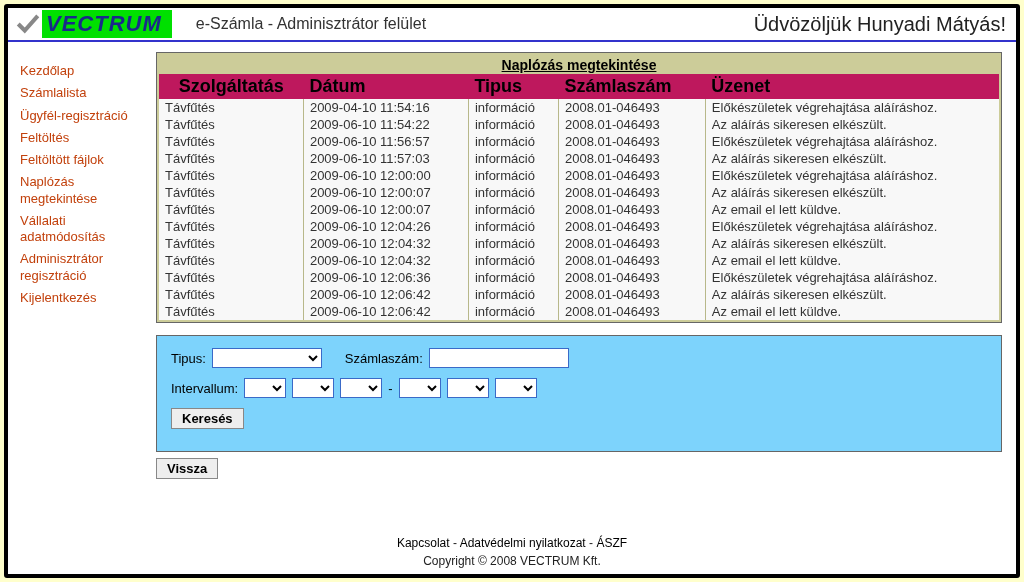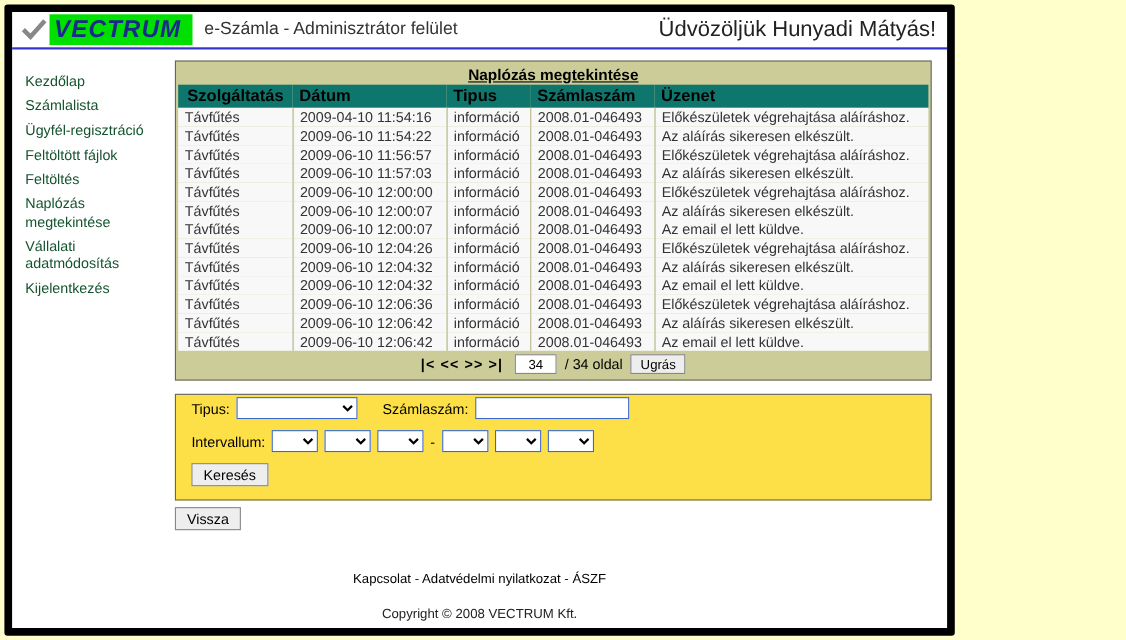--- a/index.html
+++ b/index.html
@@ -4,23 +4,23 @@
 <style>
   * { box-sizing: border-box; margin: 0; padding: 0; }
   body {
     font-family: Arial, sans-serif;
     font-size: 13px;
     background: #ffffcc;
     padding: 4px;
   }
   .app-frame {
     background: #fff;
-    border: 7px solid #000000;
+    border: 4px solid #000000;
     border-radius: 3px;
-    width: 864px;
+    width: 1016px;
     height: 574px;
     position: relative;
     display: flex;
     flex-direction: column;
   }
   .header {
     display: flex;
     align-items: center;
     border-bottom: 2px solid #3333cc;
     padding: 2px 6px;
@@ -38,42 +38,42 @@
     background: #00e000;
     color: #1a2a8a;
     font-weight: bold;
     font-size: 22px;
     font-style: italic;
     padding: 0 10px 0 4px;
     line-height: 28px;
     letter-spacing: 1px;
   }
   .header-title {
-    margin-left: 11px;
+    margin-left: 24px;
     font-size: 16px;
     color: #333;
   }
   .header-welcome {
     margin-left: auto;
     font-size: 20px;
     color: #222;
     padding-right: 4px;
   }
   .body {
     flex: 1;
     display: flex;
     overflow: hidden;
   }
   .sidebar {
     width: 142px;
     padding: 18px 0 0 12px;
   }
   .sidebar a {
     display: block;
-    color: #14532d;
+    color: #c2410c;
     text-decoration: none;
     font-size: 13px;
     padding: 3px 0;
     line-height: 1.25;
     cursor: pointer;
   }
   .main {
     flex: 1;
     padding: 10px 14px 4px 6px;
     overflow: auto;
@@ -86,23 +86,23 @@
   .panel-title {
     text-align: center;
     font-weight: bold;
     text-decoration: underline;
     font-size: 14px;
     color: #000;
     padding: 2px 0 1px;
   }
   .table { width: 100%; border-collapse: collapse; }
   .table th {
-    background: #0f766e;
+    background: #be185d;
     font-weight: bold;
-    font-size: 15px;
+    font-size: 18px;
     text-align: left;
     padding: 2px 6px;
     color: #000;
   }
   .table th:first-child { text-align: center; }
   .table th:nth-child(5) { }
   .table td {
     background: #f8f8f8;
     font-size: 13px;
     padding: 1px 6px;
@@ -127,23 +127,23 @@
   }
   .pager button {
     font-size: 12px;
     padding: 1px 8px;
     border: 1px solid #888;
     background: #eee;
     cursor: pointer;
   }
   .filter-panel {
     border: 1px solid #666;
-    background: #fde047;
+    background: #7dd3fc;
     margin-top: 12px;
-    padding: 2px 14px;
+    padding: 12px 14px;
   }
   .filter-row { margin-bottom: 10px; display: flex; align-items: center; gap: 6px; }
   .filter-row label { font-size: 13px; }
   .filter-row select {
     border: 1px solid #3a6ac8;
     background: #fff;
     font-size: 12px;
     height: 20px;
   }
   .sel-wide { width: 110px; }
@@ -154,30 +154,31 @@
     width: 140px;
     font-size: 12px;
     padding: 0 3px;
   }
   .btn {
     font-size: 13px;
     padding: 2px 10px;
     border: 1px solid #888;
     background: #eee;
     cursor: pointer;
+    font-weight: bold;
   }
   .back-row { margin-top: 6px; }
   .footer {
     text-align: center;
     font-size: 12px;
     color: #222;
     padding: 4px 0 6px;
   }
   .footer a { color: #000; text-decoration: none; }
-  .footer-line1 { margin-bottom: 18px; }
+  .footer-line1 { margin-bottom: 4px; }
 </style>
 </head>
 <body>
 
 <div class="app-frame">
   <div class="header">
     <div class="logo-check">
       <svg viewBox="0 0 32 32">
           <polyline points="4,16 12,24 28,6" fill="none" stroke="#888" stroke-width="5"></polyline>
         </svg>
@@ -185,24 +186,25 @@
     <div class="logo-text">VECTRUM</div>
     <div class="header-title">e-Számla - Adminisztrátor felület</div>
     <div class="header-welcome">Üdvözöljük Hunyadi Mátyás!</div>
   </div>
 
   <div class="body">
     <nav class="sidebar">
       <a>Kezdőlap</a>
       <a>Számlalista</a>
       <a>Ügyfél-regisztráció</a>
+      <a>Feltöltés</a>
       <a>Feltöltött fájlok</a>
-      <a>Feltöltés</a>
       <a>Naplózás megtekintése</a>
       <a>Vállalati adatmódosítás</a>
+      <a>Adminisztrátor regisztráció</a>
       <a>Kijelentkezés</a>
     </nav>
 
     <div class="main">
       <div class="panel">
         <div class="panel-title">Naplózás megtekintése</div>
         <table class="table">
           <thead>
             <tr>
               <th>Szolgáltatás</th>
@@ -299,27 +301,20 @@
               </tr>
               <tr>
                 <td>Távfűtés</td>
                 <td>2009-06-10 12:06:42</td>
                 <td>információ</td>
                 <td>2008.01-046493</td>
                 <td>Az email el lett küldve.</td>
               </tr>
             </tbody>
         </table>
-        <div class="pager">
-          <span class="pager-controls">|&lt;  &lt;&lt;  &gt;&gt;  &gt;|</span>
-          &nbsp;
-          <input type="text" value="34" style="">
-          &nbsp;<span>/ 34 oldal</span>
-          &nbsp;<button>Ugrás</button>
-        </div>
       </div>
 
       <div class="filter-panel">
         <div class="filter-row">
           <label>Tipus:</label>
           <select class="sel-wide"></select>
           &nbsp;&nbsp;&nbsp;
           <label>Számlaszám:</label>
           <input type="text" style="">
         </div>

